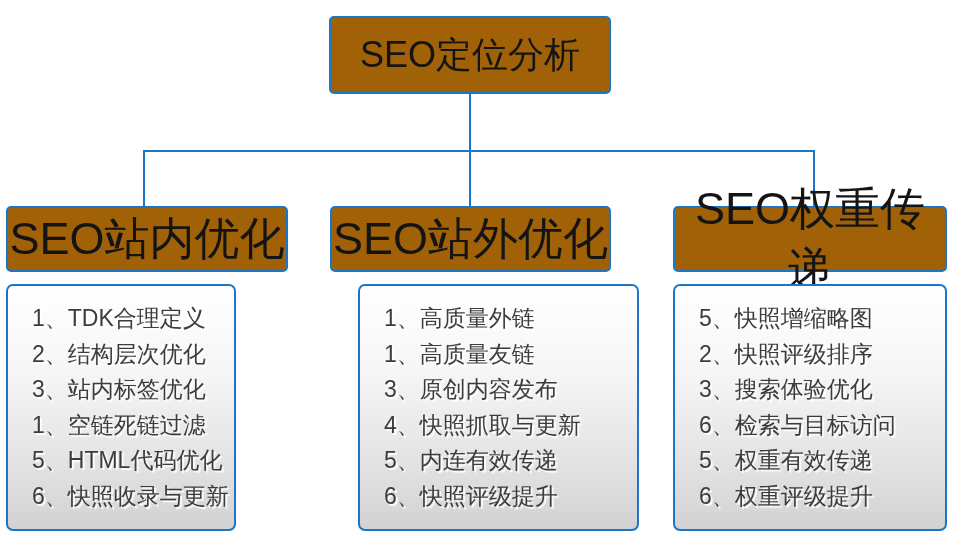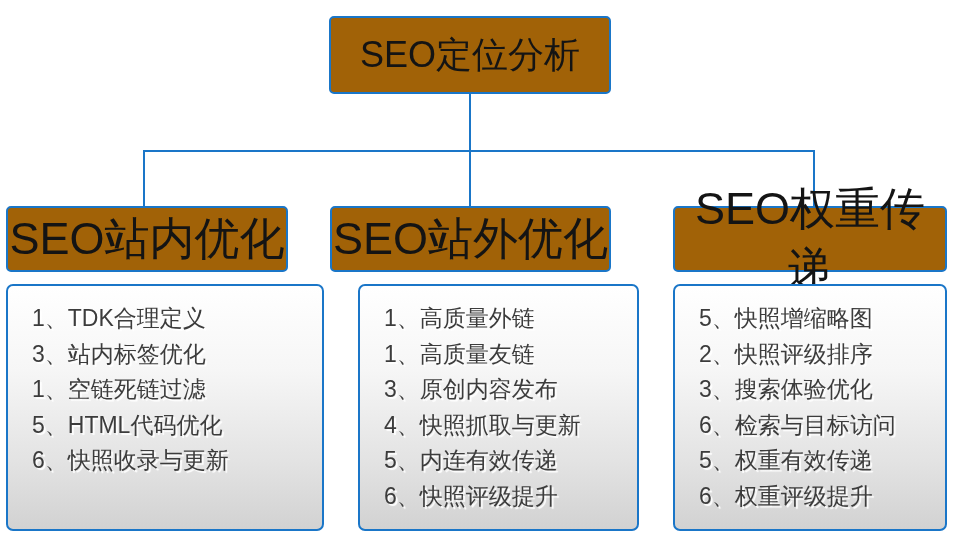--- a/index.html
+++ b/index.html
@@ -44,21 +44,21 @@
   .panel {
     position: absolute;
     top: 284px;
     height: 247px;
     box-sizing: border-box;
     border: 2px solid #1a76c8;
     border-radius: 7px;
     background: linear-gradient(180deg, #ffffff 0%, #f6f6f6 35%, #e3e3e3 72%, #d2d2d2 100%);
     padding: 15px 0 0 24px;
   }
-  .pn-0 { left: 6px;   width: 318px; }
+  .pn-0 { left: 6px;   width: 230px; }
   .pn-1 { left: 330px; width: 281px; margin-left: 28px; }
   .pn-2 { left: 673px; width: 274px; }
   .item {
     font-size: 23px;
     line-height: 35.5px;
     color: #3c3c3c;
     text-shadow: 2px 2px 1px #ffffff;
     white-space: nowrap;
   }
   .connector {
@@ -84,20 +84,21 @@
   <div class="connector conn-bus"></div>
   <div class="connector conn-drop-l"></div>
   <div class="connector conn-drop-m"></div>
   <div class="connector conn-drop-r"></div>
 
   <div class="box header-box hb-0">
     <span>SEO站内优化</span>
   </div>
   <div class="panel pn-0">
     <div class="item">1、TDK合理定义</div>
+    <div class="item">2、结构层次优化</div>
     <div class="item">3、站内标签优化</div>
     <div class="item">1、空链死链过滤</div>
     <div class="item">5、HTML代码优化</div>
     <div class="item">6、快照收录与更新</div>
   </div>
 
   <div class="box header-box hb-1">
     <span>SEO站外优化</span>
   </div>
   <div class="panel pn-1">

